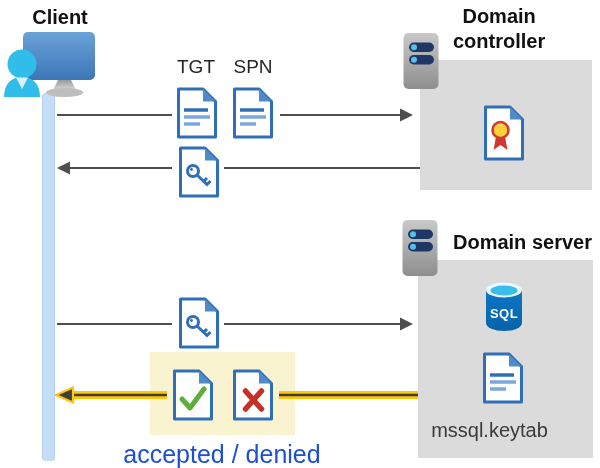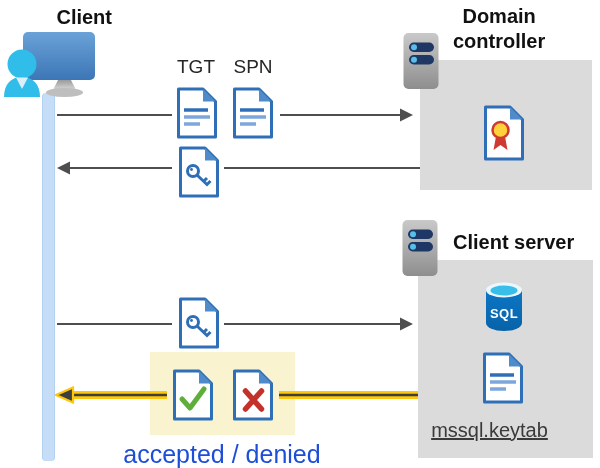--- a/index.html
+++ b/index.html
@@ -28,28 +28,28 @@
 
 <div class="canvas">
 
   <div class="abs gray-box z1" style="left:420px;top:60px;width:172px;height:130px;"></div>
   <div class="abs gray-box z1" style="left:418px;top:260px;width:175px;height:198px;"></div>
 
   <div class="abs highlight z2" style="left:150px;top:352px;width:145px;height:83px;"></div>
 
   <div class="abs lifeline"></div>
 
-  <div class="abs title center z5" style="left:8px;top:5px;width:104px;text-align:right;">Client</div>
+  <div class="abs title center z5" style="left:8px;top:5px;width:104px;">Client</div>
 
   <div class="abs title z5" style="left:453px;top:4px;">
     <span style="display:block">Domain</span>
     <span style="display:block">controller</span>
   </div>
 
-  <div class="abs title z5" style="left:453px;top:230px;">Client server</div>
+  <div class="abs title z5" style="left:453px;top:230px;">Domain server</div>
 
   <svg class="abs z5" style="left:0;top:30px;" width="100" height="68" viewBox="0 0 100 68">
     <defs>
       <linearGradient id="mon" x1="0" y1="0" x2="0" y2="1">
         <stop offset="0" stop-color="#6aa2d8"></stop>
           <stop offset="1" stop-color="#3c76b6"></stop>
       </linearGradient>
       <linearGradient id="stand" x1="0" y1="0" x2="0" y2="1">
         <stop offset="0" stop-color="#9a9a9a"></stop>
           <stop offset="1" stop-color="#e6e6e6"></stop>
@@ -179,17 +179,17 @@
   </svg>
 
   <svg class="abs z4" style="left:481px;top:352px;" width="44" height="52" viewBox="0 0 44 52">
     <path d="M3.5,2 H28 L40.5,14.5 V50 H3.5 Z" fill="#fff" stroke="#2f6fb7" stroke-width="3" stroke-linejoin="round"></path>
     <path d="M28,2 V14.5 H40.5 Z" fill="#4e8bc8"></path>
     <line x1="9" y1="23" x2="33" y2="23" stroke="#2f6fb7" stroke-width="3.5"></line>
     <line x1="9" y1="30" x2="35" y2="30" stroke="#7da7dc" stroke-width="3.5"></line>
     <line x1="9" y1="37" x2="25" y2="37" stroke="#7da7dc" stroke-width="3.5"></line>
   </svg>
 
-  <div class="abs keytab-label center z5" style="left:418px;top:419px;width:143px;text-decoration:underline;">mssql.keytab</div>
+  <div class="abs keytab-label center z5" style="left:418px;top:419px;width:143px;">mssql.keytab</div>
 
   <div class="abs result-label center z5" style="left:122px;top:440px;width:200px;">accepted / denied</div>
 
 </div>
 
 </body></html>

